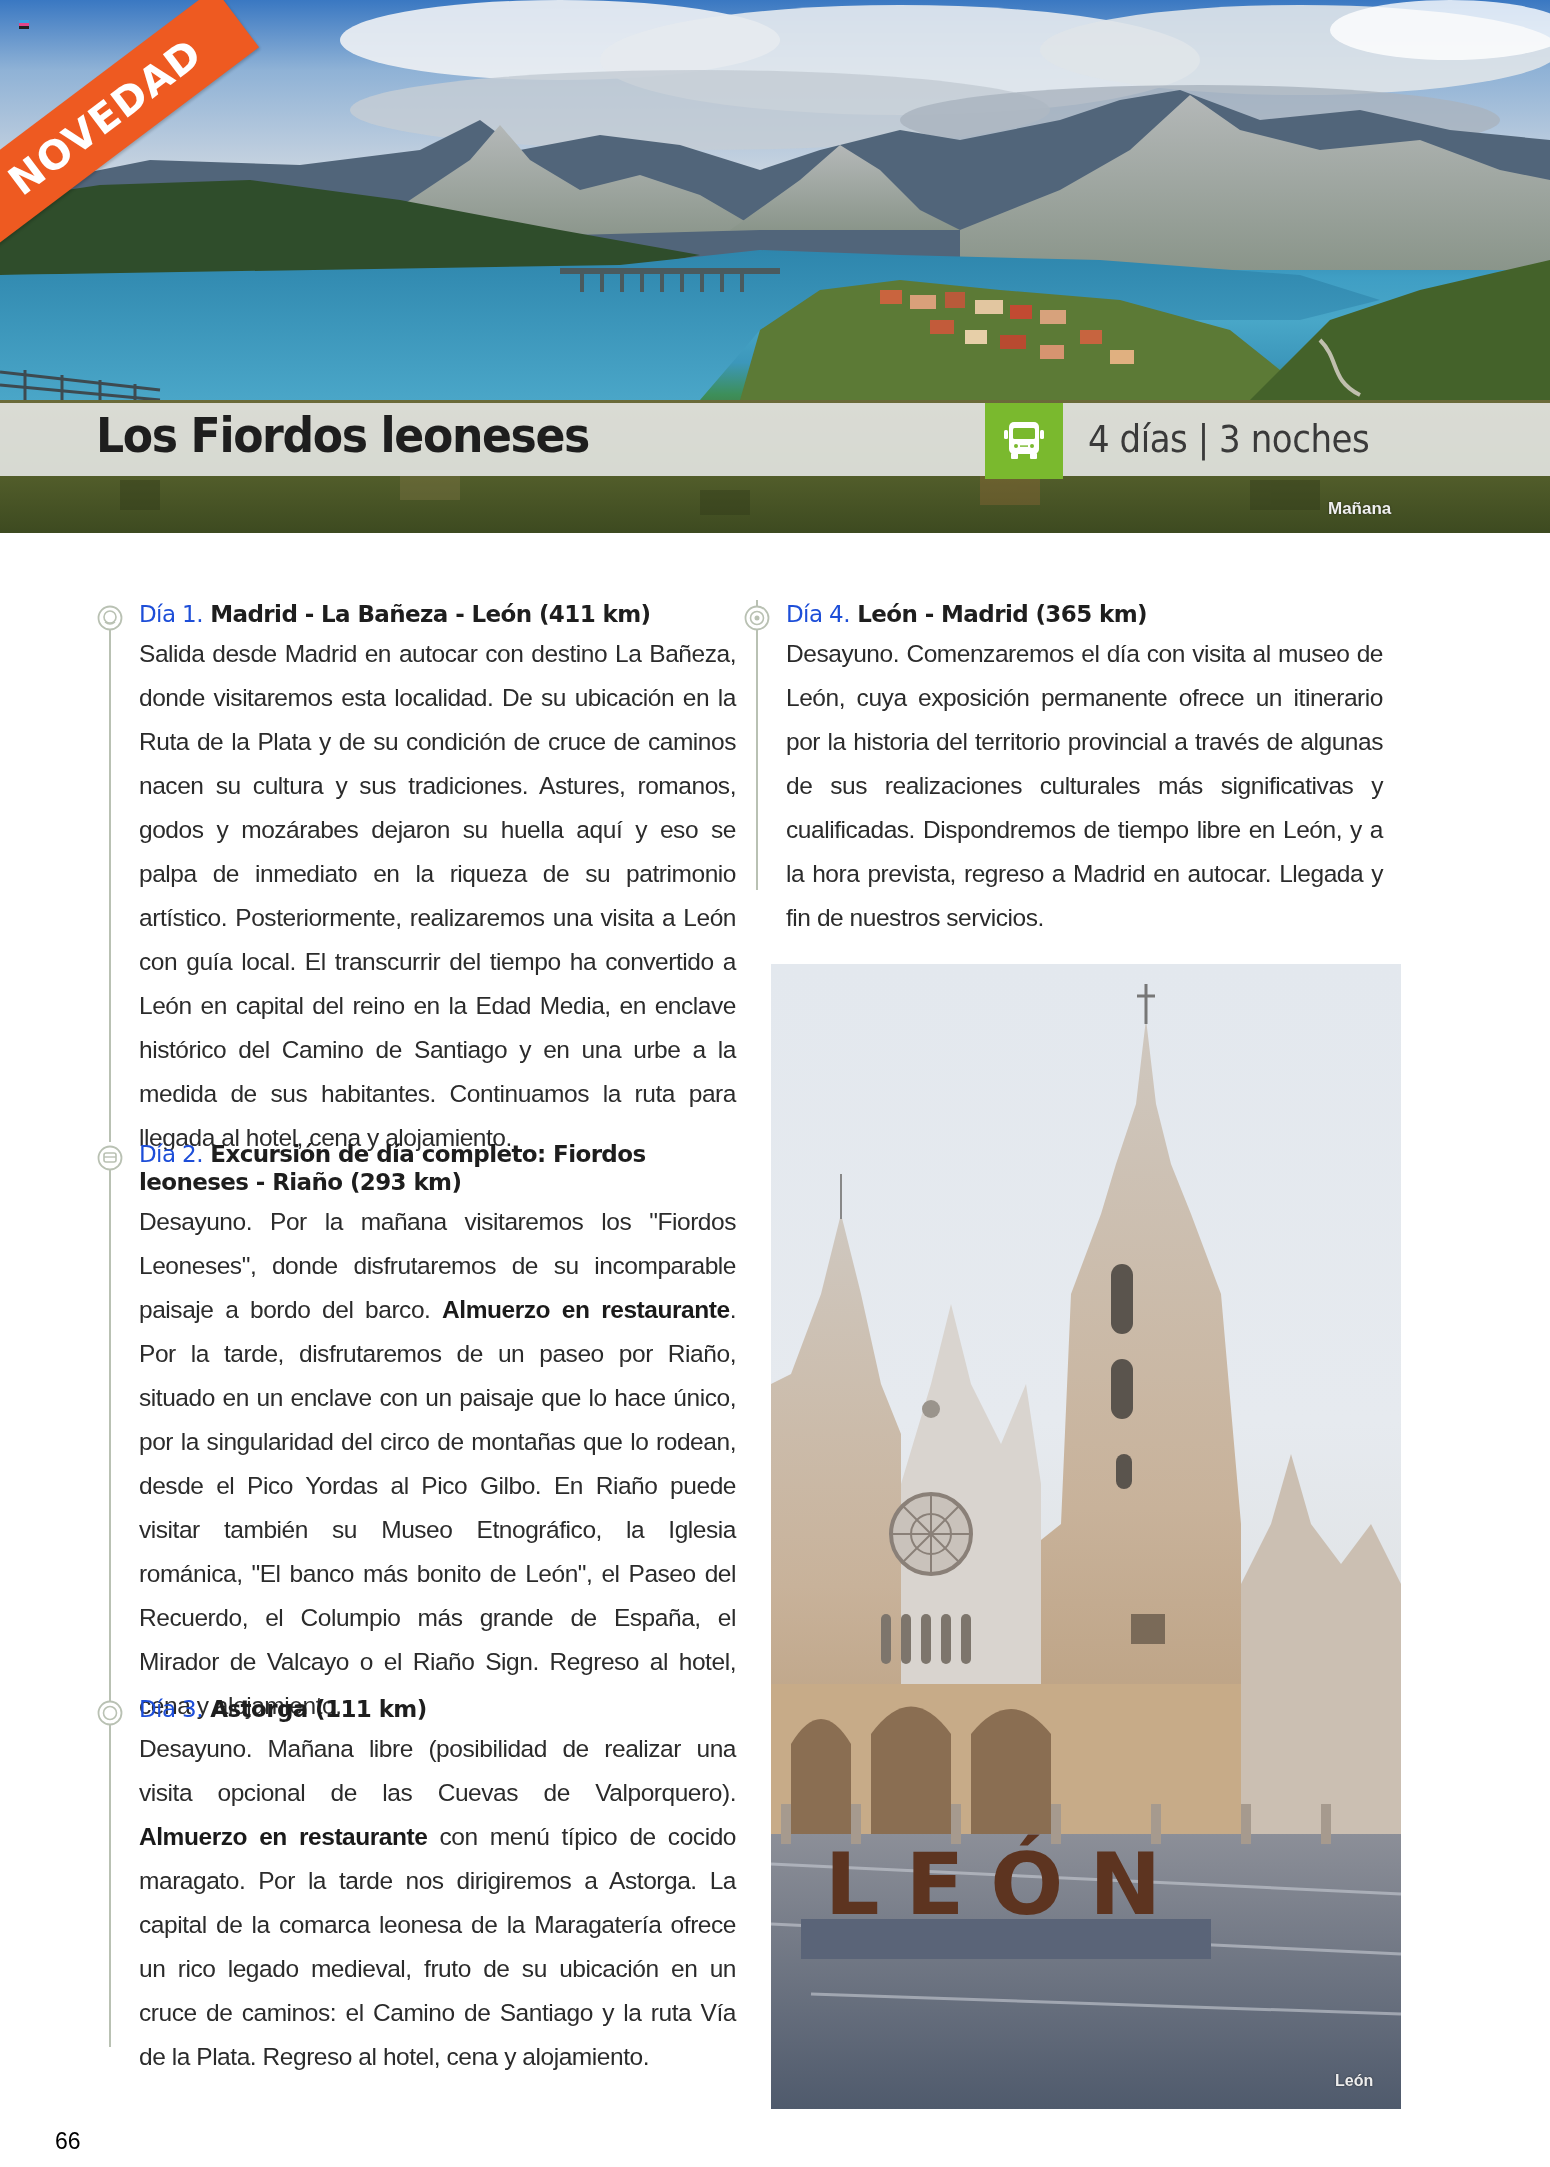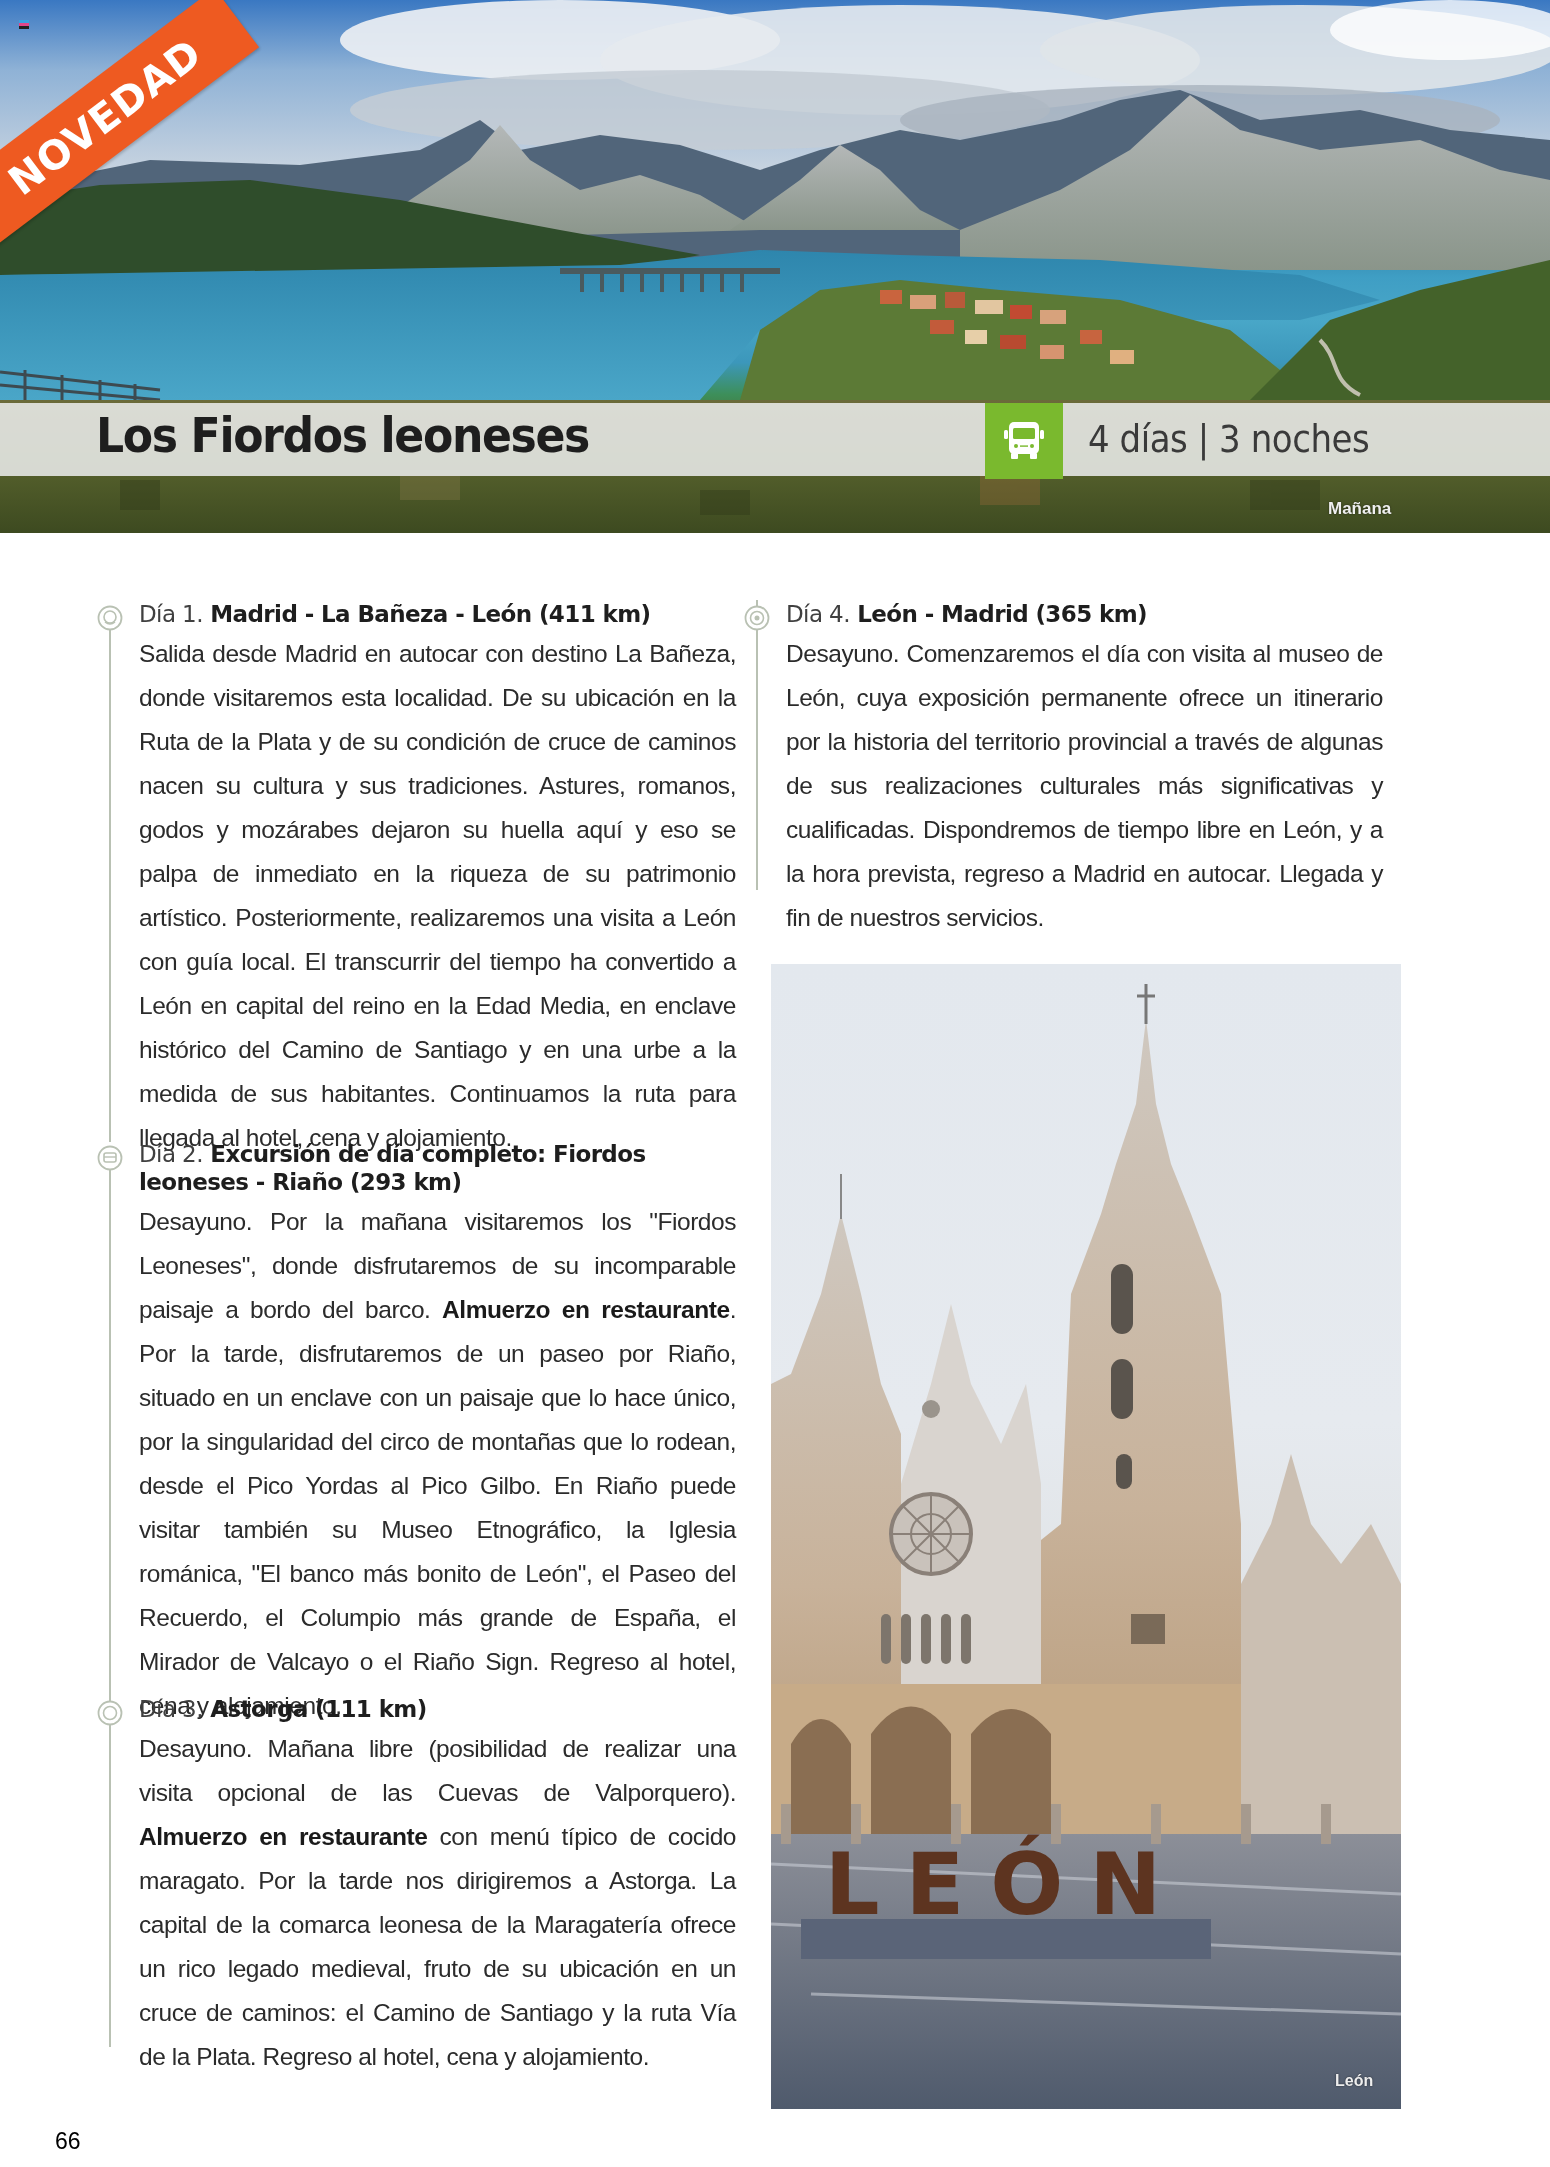--- a/index.html
+++ b/index.html
@@ -57,21 +57,21 @@
   .day-line {
     position: absolute; left: 13px; top: 22px; width: 2px; background: #b9c1b3;
   }
   .day-icon {
     position: absolute; left: 0; top: 4px; width: 28px; height: 28px;
   }
   .day-heading {
     font-family: "DejaVu Sans", sans-serif; font-size: 23px; line-height: 28px; font-weight: bold;
     color: #1e1e1e; letter-spacing: -0.6px; transform-origin: left;
   }
-  .day-label { color: #404040; font-weight: normal; }
+  .day-label { color: #1d4ed8; font-weight: normal; }
   .day-body {
     margin-top: 4px; font-size: 24.5px; line-height: 44px; color: #2b2b2b; text-align: justify;
     letter-spacing: -0.45px; hyphens: manual;
   }
   .day-body b { color: #1a1a1a; }
 
   
   .leon-photo {
     position: absolute; left: 771px; top: 964px; width: 630px; height: 1145px; overflow: hidden;
     background: linear-gradient(180deg, #e3e8ee 0%, #e6eaef 40%, #dfe2e4 60%, #c9b49a 70%, #b89e7e 82%, #8f8a88 88%, #6c7684 94%, #5d6878 100%);

